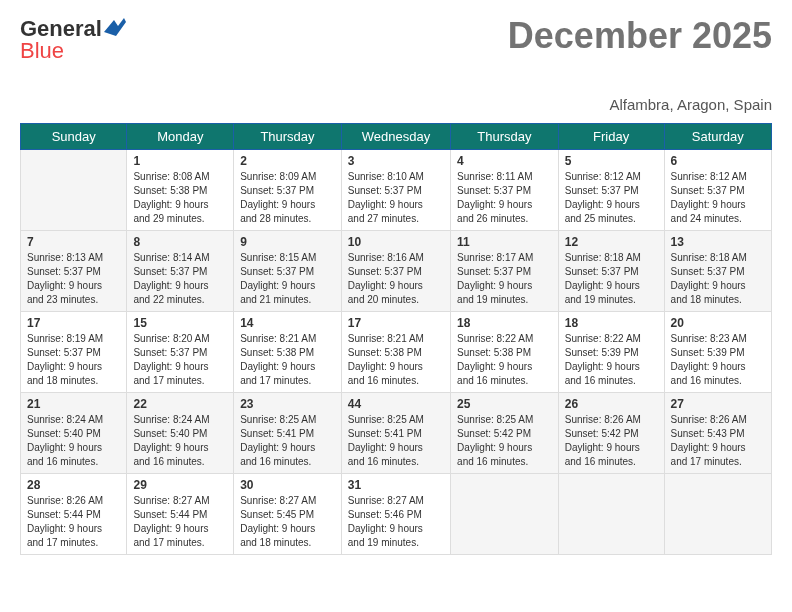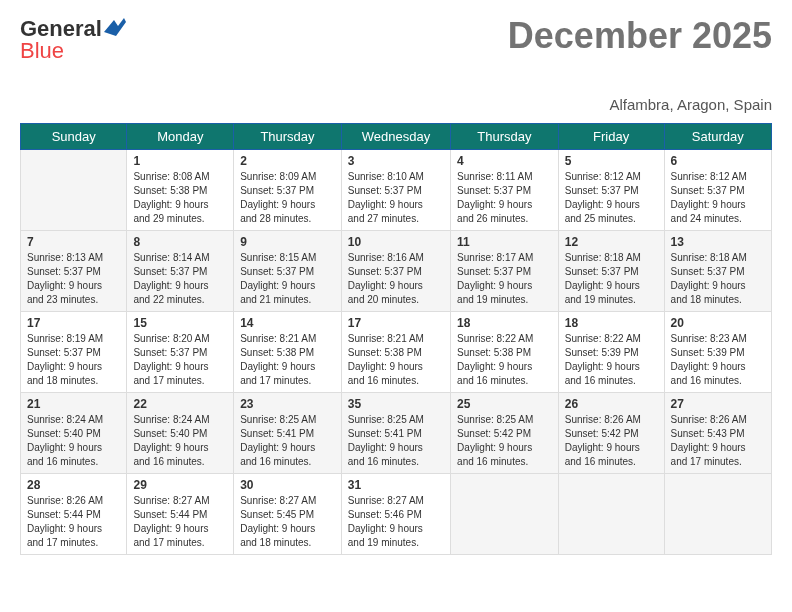--- a/index.html
+++ b/index.html
@@ -149,21 +149,21 @@
           <td><span class="day-number">14</span><span class="day-info">Sunrise: 8:21 AM<br>Sunset: 5:38 PM<br>Daylight: 9 hours<br>and 17 minutes.</span></td>
           <td><span class="day-number">17</span><span class="day-info">Sunrise: 8:21 AM<br>Sunset: 5:38 PM<br>Daylight: 9 hours<br>and 16 minutes.</span></td>
           <td><span class="day-number">18</span><span class="day-info">Sunrise: 8:22 AM<br>Sunset: 5:38 PM<br>Daylight: 9 hours<br>and 16 minutes.</span></td>
           <td><span class="day-number">18</span><span class="day-info">Sunrise: 8:22 AM<br>Sunset: 5:39 PM<br>Daylight: 9 hours<br>and 16 minutes.</span></td>
           <td><span class="day-number">20</span><span class="day-info">Sunrise: 8:23 AM<br>Sunset: 5:39 PM<br>Daylight: 9 hours<br>and 16 minutes.</span></td>
         </tr>
         <tr>
           <td><span class="day-number">21</span><span class="day-info">Sunrise: 8:24 AM<br>Sunset: 5:40 PM<br>Daylight: 9 hours<br>and 16 minutes.</span></td>
           <td><span class="day-number">22</span><span class="day-info">Sunrise: 8:24 AM<br>Sunset: 5:40 PM<br>Daylight: 9 hours<br>and 16 minutes.</span></td>
           <td><span class="day-number">23</span><span class="day-info">Sunrise: 8:25 AM<br>Sunset: 5:41 PM<br>Daylight: 9 hours<br>and 16 minutes.</span></td>
-          <td><span class="day-number">35</span><span class="day-info">Sunrise: 8:25 AM<br>Sunset: 5:41 PM<br>Daylight: 9 hours<br>and 16 minutes.</span></td>
+          <td><span class="day-number">44</span><span class="day-info">Sunrise: 8:25 AM<br>Sunset: 5:41 PM<br>Daylight: 9 hours<br>and 16 minutes.</span></td>
           <td><span class="day-number">25</span><span class="day-info">Sunrise: 8:25 AM<br>Sunset: 5:42 PM<br>Daylight: 9 hours<br>and 16 minutes.</span></td>
           <td><span class="day-number">26</span><span class="day-info">Sunrise: 8:26 AM<br>Sunset: 5:42 PM<br>Daylight: 9 hours<br>and 16 minutes.</span></td>
           <td><span class="day-number">27</span><span class="day-info">Sunrise: 8:26 AM<br>Sunset: 5:43 PM<br>Daylight: 9 hours<br>and 17 minutes.</span></td>
         </tr>
         <tr>
           <td><span class="day-number">28</span><span class="day-info">Sunrise: 8:26 AM<br>Sunset: 5:44 PM<br>Daylight: 9 hours<br>and 17 minutes.</span></td>
           <td><span class="day-number">29</span><span class="day-info">Sunrise: 8:27 AM<br>Sunset: 5:44 PM<br>Daylight: 9 hours<br>and 17 minutes.</span></td>
           <td><span class="day-number">30</span><span class="day-info">Sunrise: 8:27 AM<br>Sunset: 5:45 PM<br>Daylight: 9 hours<br>and 18 minutes.</span></td>
           <td><span class="day-number">31</span><span class="day-info">Sunrise: 8:27 AM<br>Sunset: 5:46 PM<br>Daylight: 9 hours<br>and 19 minutes.</span></td>
           <td class="empty-cell"></td>

